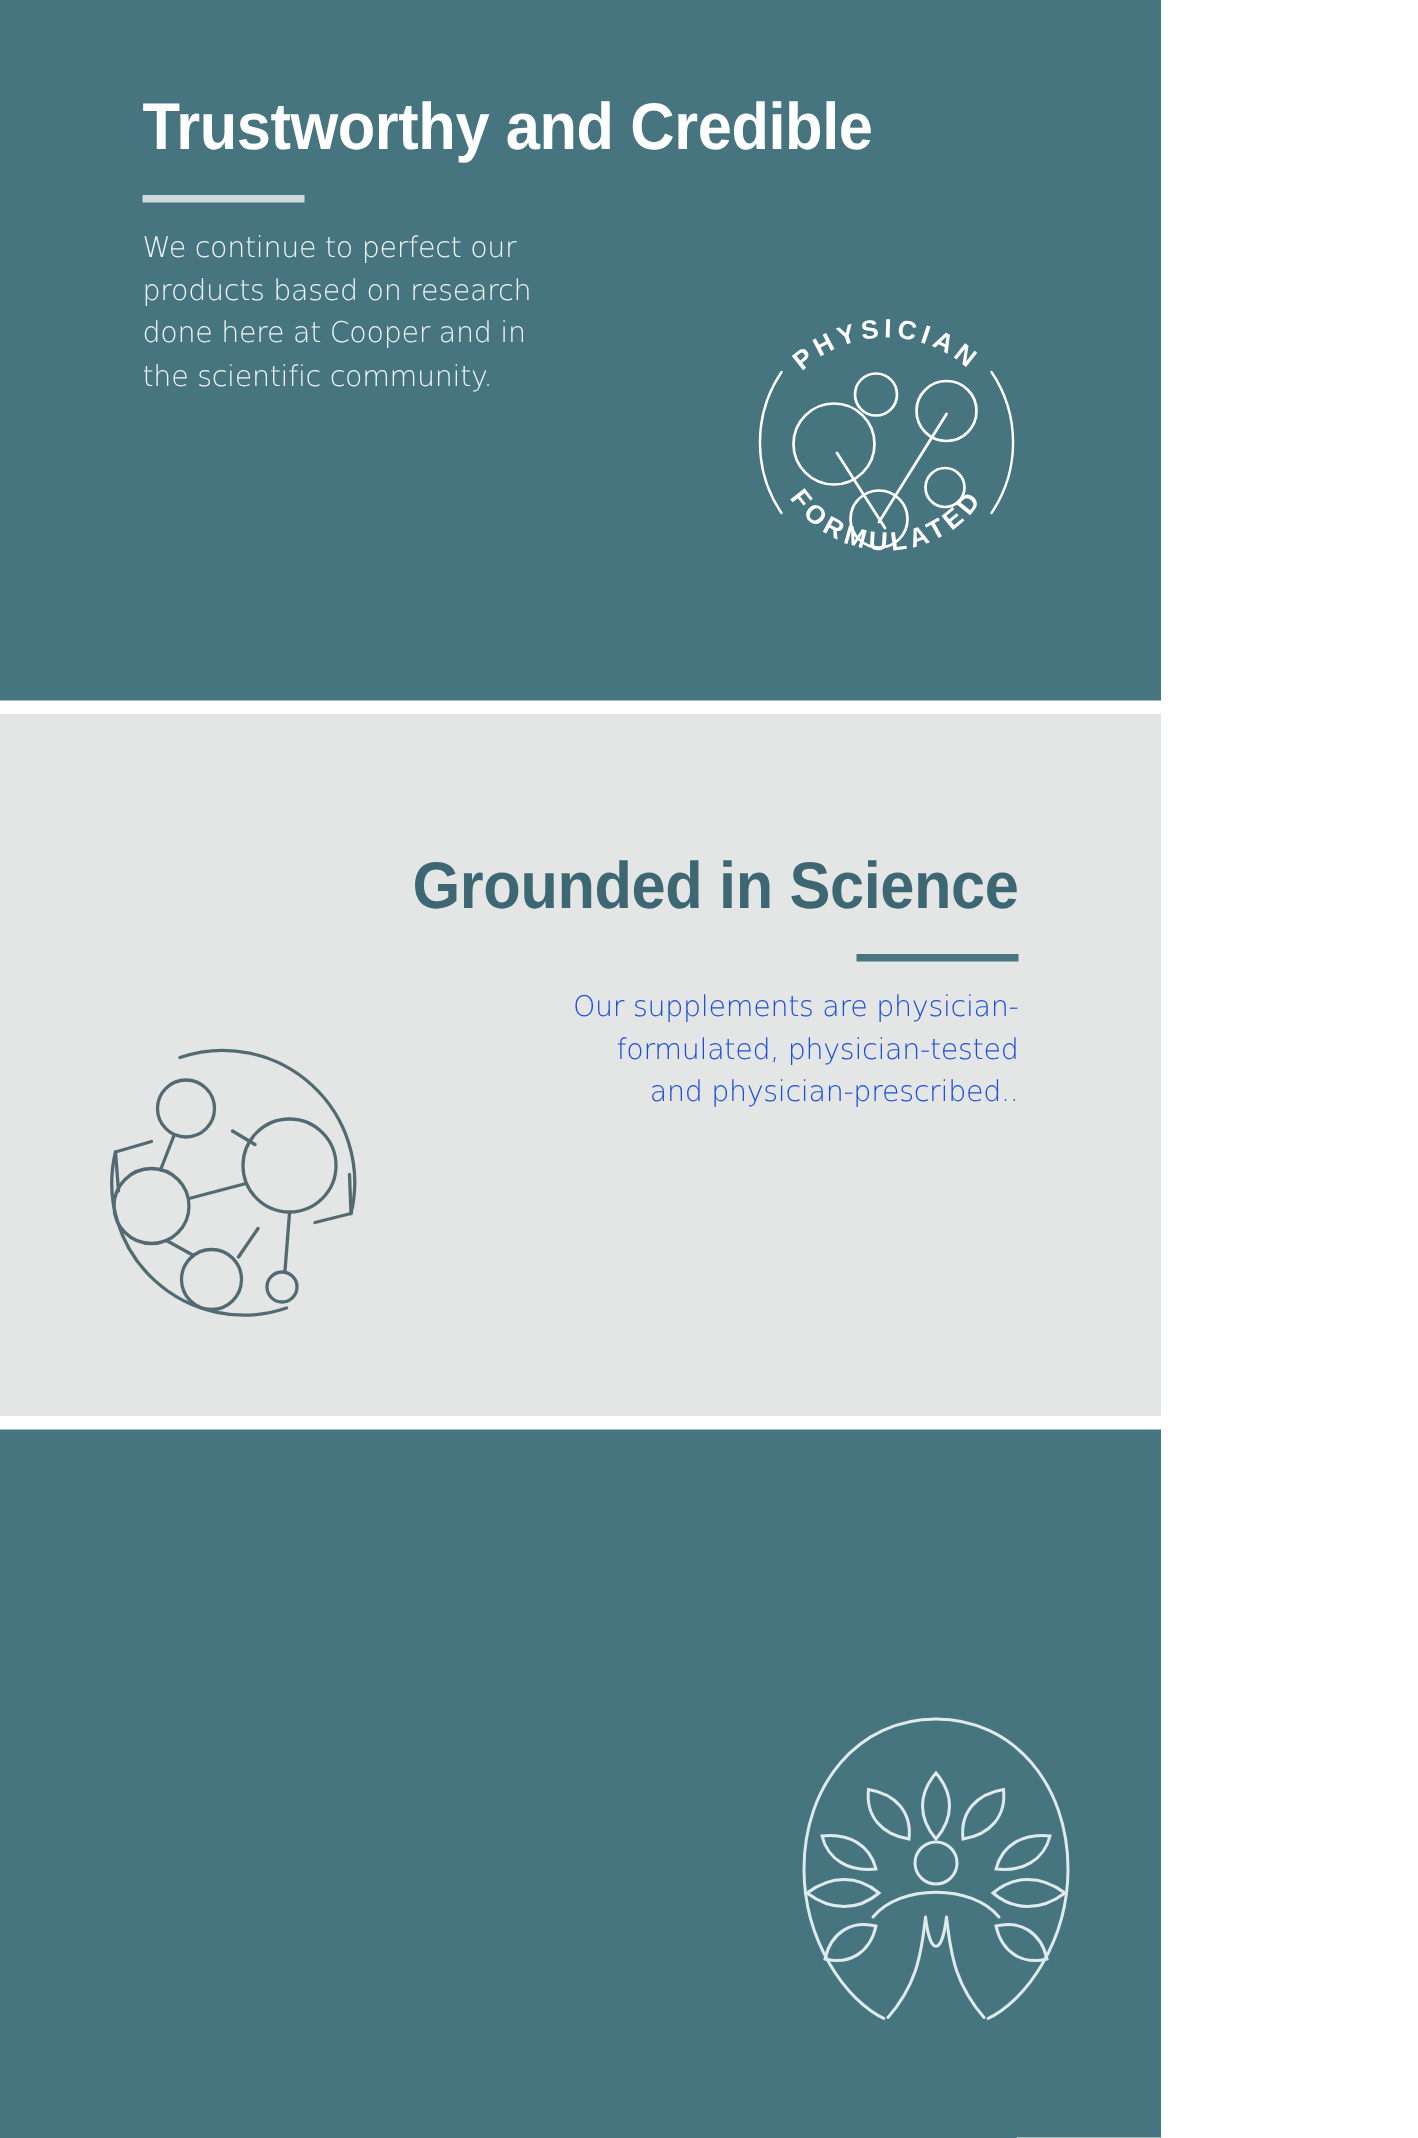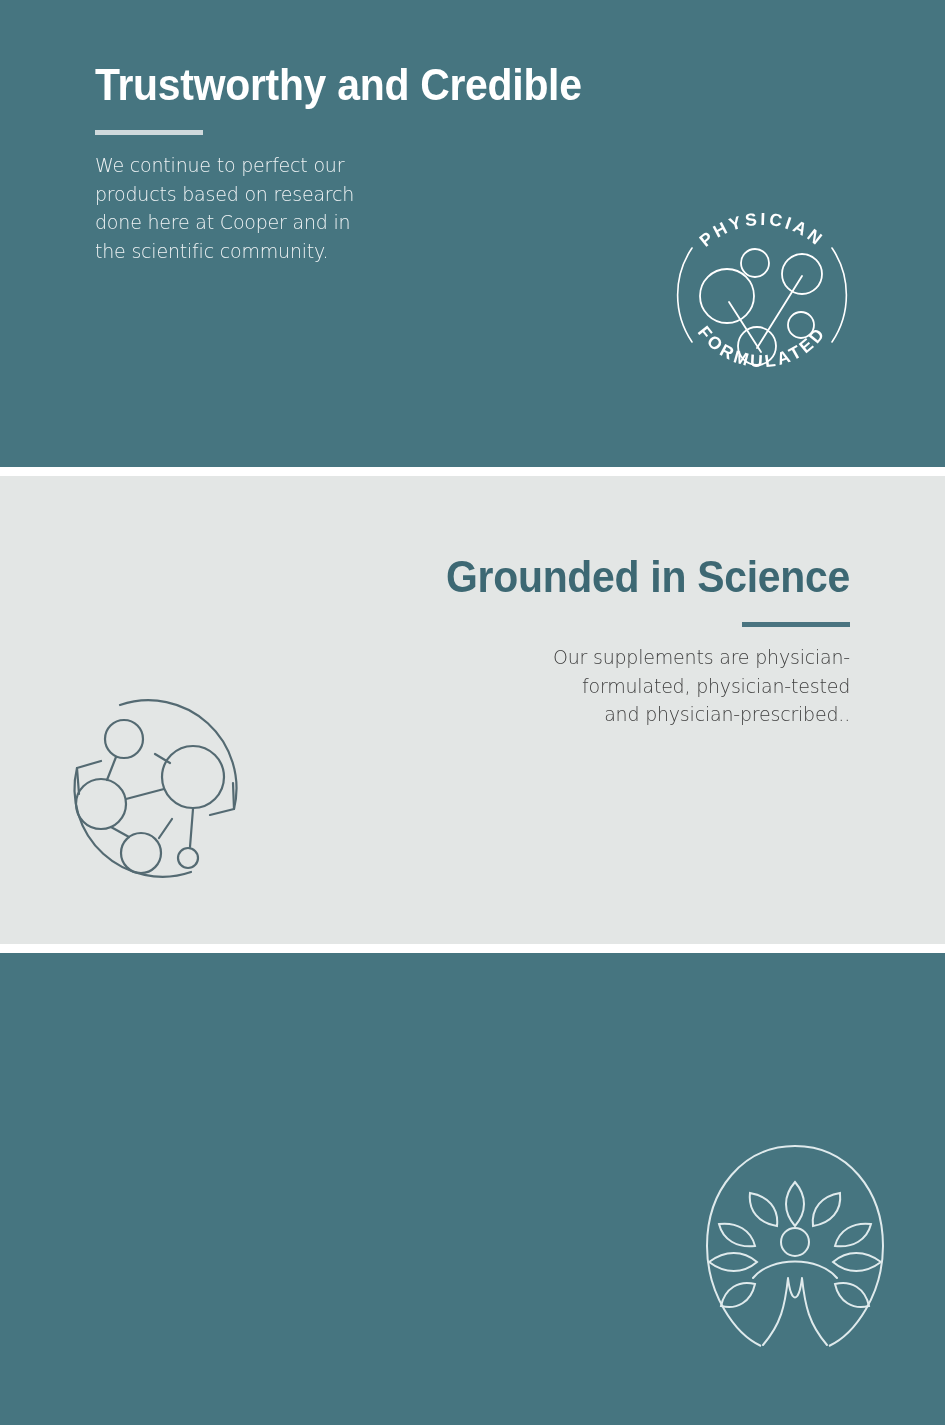--- a/index.html
+++ b/index.html
@@ -17,40 +17,40 @@
     width: 945px;
     height: 1425px;
     position: relative;
     background: #ffffff;
   }
 
   
   .panel {
     position: absolute;
     left: 0;
-    width: 945px;
+    width: 774px;
     box-sizing: border-box;
     overflow: hidden;
   }
   .panel--teal  { background: #467580; }
   .panel--gray  { background: #e3e6e5; }
 
   #panel-1 { top: 0px;    height: 467px; }
   #panel-2 { top: 476px;  height: 468px; }
   #panel-3 { top: 953px;  height: 472px; }
 
   
   .text-block {
     position: absolute;
   }
   .text-block--left  { left: 95px;  text-align: left; }
   .text-block--right { right: 95px; text-align: right; }
 
   #panel-1 .text-block { top: 62px;  width: 600px; }
-  #panel-2 .text-block { top: 78px;  width: 520px; }
+  #panel-2 .text-block { top: 92px;  width: 520px; }
   #panel-3 .text-block { top: 90px;  width: 680px; }
 
   .heading {
     margin: 0;
     font-family: "Liberation Sans Narrow", "Liberation Sans", sans-serif;
     font-weight: bold;
     font-size: 44px;
     line-height: 1.05;
     letter-spacing: -0.3px;
     transform: scaleX(0.93);
@@ -76,21 +76,21 @@
 
   .body-text {
     margin: 0;
     font-family: "DejaVu Sans", sans-serif;
     font-weight: 300;
     font-size: 19px;
     line-height: 1.50;
     letter-spacing: -0.2px;
   }
   .body-text--light { color: #f0f4f5; }
-  .body-text--dark  { color: #404040; }
+  .body-text--dark  { color: #1d4ed8; }
 
   
   .icon-wrap { position: absolute; }
   #icon-physician-badge { top: 190px;  right: 78px; width: 210px; height: 210px; }
   #icon-molecule-cycle  { top: 205px;  left: 48px;  width: 215px; height: 215px; }
   #icon-tree-person     { top: 185px;  right: 50px; width: 200px; height: 215px; }
 
   .icon-wrap svg { display: block; width: 100%; height: 100%; }
 </style>
 </head>

